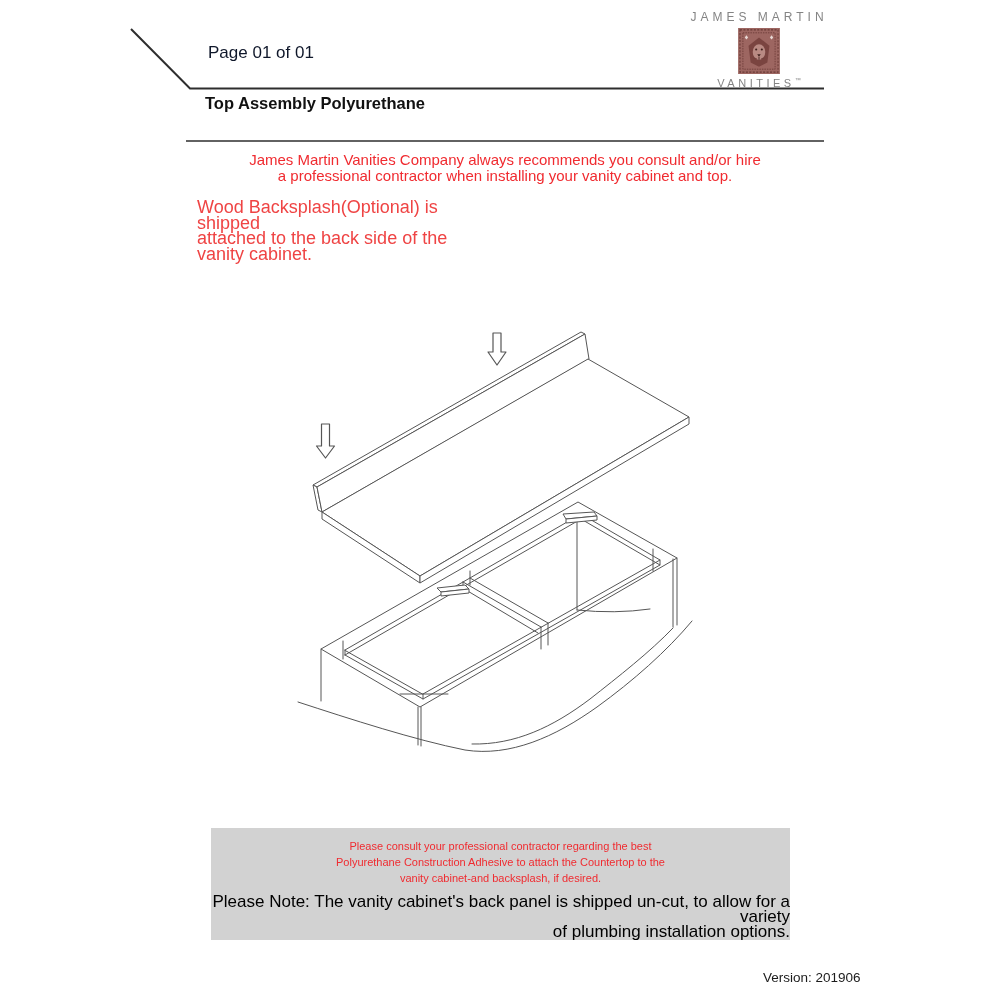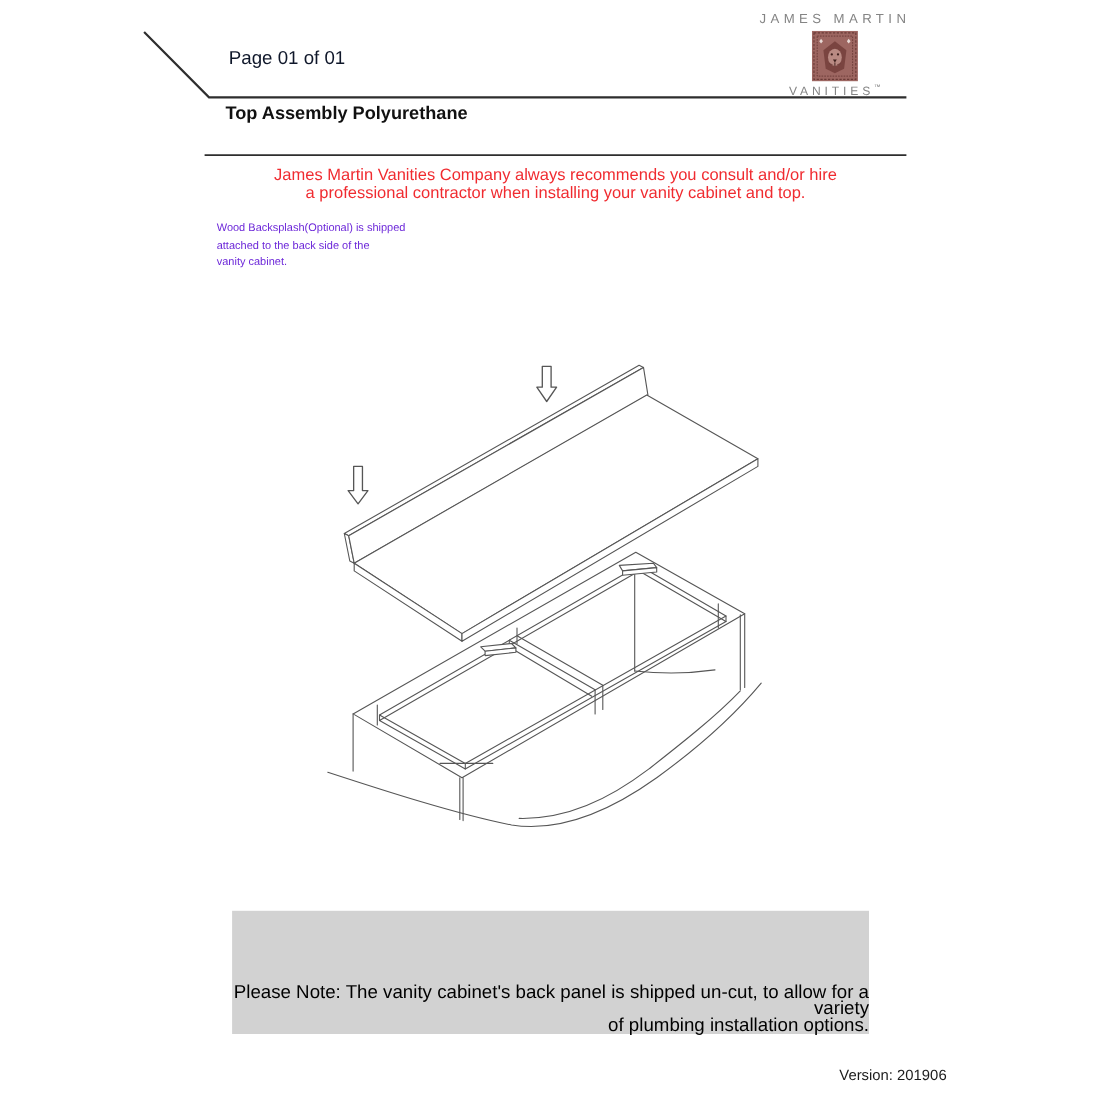--- a/index.html
+++ b/index.html
@@ -13,22 +13,22 @@
   .brand-line{color:#848484;font-size:12px;letter-spacing:4px;font-weight:500;}
   .brand-line2{color:#848484;font-size:11px;letter-spacing:3.5px;font-weight:500;margin-top:3px;}
   .tm{font-size:6px;vertical-align:super;letter-spacing:0;}
   #crest{margin:4px auto 2px auto;display:block;}
   #page-label{left:208px;top:43px;font-size:17px;color:#0f172a;}
   #doc-title{left:205px;top:94px;font-size:16.5px;font-weight:bold;color:#111111;}
   
   #intro-disclaimer{left:200px;top:152px;width:610px;text-align:center;
     font-size:15px;line-height:15.5px;color:#f02b30;white-space:pre-line;}
   
-  #backsplash-note{left:197px;top:200px;width:260px;font-size:10px;line-height:15.5px;
-    color:#6d28d9;white-space:pre-line;}
+  #backsplash-note{left:197px;top:200px;width:260px;font-size:18px;line-height:15.5px;
+    color:#ef4444;white-space:pre-line;}
   
   #footer-box{left:211px;top:828px;width:579px;height:112px;background:#d2d2d2;}
   #adhesive-note{left:0;top:10px;width:579px;text-align:center;font-size:11px;line-height:16px;
     color:#f02b30;white-space:pre-line;}
   #back-panel-note{left:0;top:66px;width:579px;text-align:right;font-size:17px;line-height:15px;
     color:#000000;white-space:pre-line;}
   #version-label{left:763px;top:970px;font-size:13.5px;color:#1c1c1c;}
   
   #vector-layer{left:0;top:0;pointer-events:none;}
   .ln{stroke:#565656;stroke-width:1;fill:none;stroke-linejoin:round;stroke-linecap:round;}
@@ -134,18 +134,21 @@
   <div id="doc-title" class="abs">Top Assembly Polyurethane</div>
 
   <div id="intro-disclaimer" class="abs">James Martin Vanities Company always recommends you consult and/or hire
 a professional contractor when installing your vanity cabinet and top.</div>
 
   <div id="backsplash-note" class="abs">Wood Backsplash(Optional) is shipped
 attached to the back side of the
 vanity cabinet.</div>
 
   <div id="footer-box" class="abs">
+    <div id="adhesive-note" class="abs">Please consult your professional contractor regarding the best
+Polyurethane Construction Adhesive to attach the Countertop to the
+vanity cabinet-and backsplash, if desired.</div>
     <div id="back-panel-note" class="abs">Please Note: The vanity cabinet's back panel is shipped un-cut, to allow for a variety
 of plumbing installation options.</div>
   </div>
 
   <div id="version-label" class="abs">Version: 201906</div>
 </div>
 
 </body></html>

